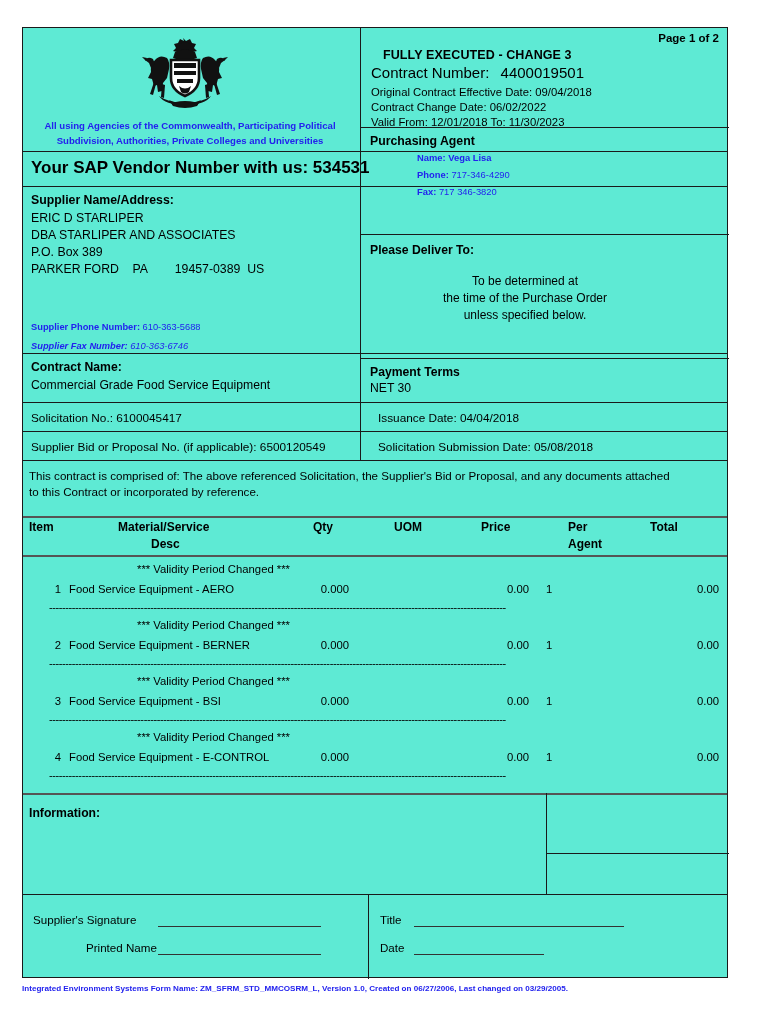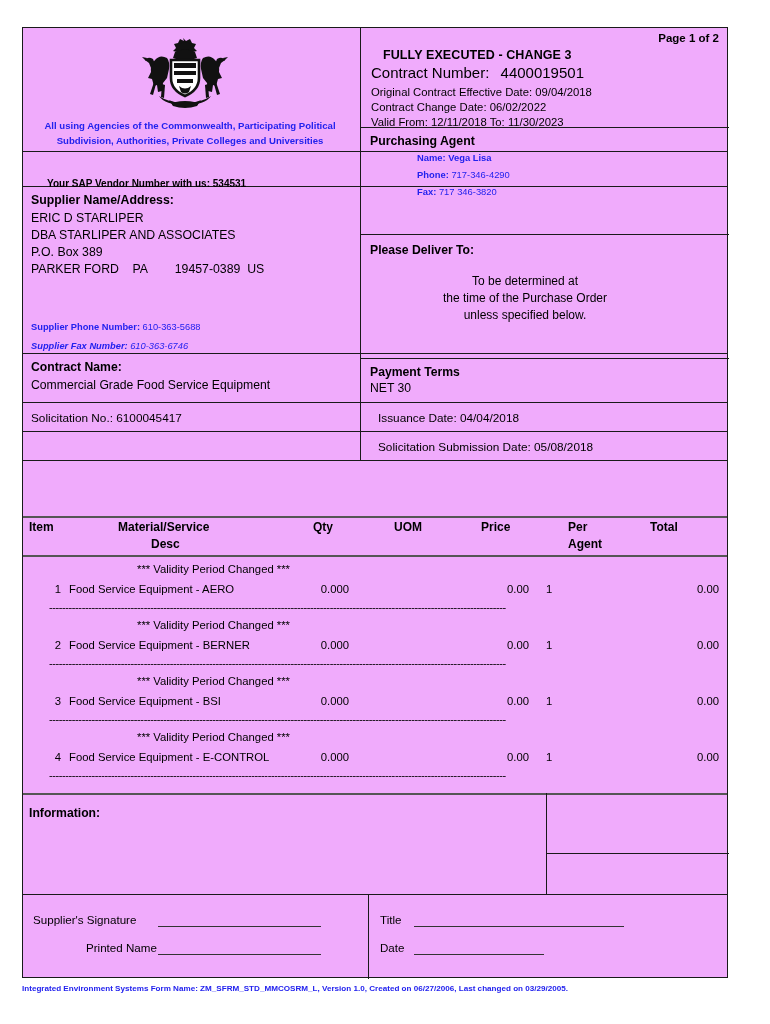--- a/index.html
+++ b/index.html
@@ -16,39 +16,39 @@
     width: 770px; height: 1024px;
     background: #ffffff;
     overflow: hidden;
   }
   
   #doc {
     position: absolute;
     left: 22px; top: 27px;
     width: 706px; height: 951px;
     border: 1.5px solid #1a1a1a;
-    background: #f0abfc;
+    background: #5eead4;
   }
   .hline { position: absolute; left: 0; width: 100%; border-top: 1.2px solid #1a1a1a; }
   .vline { position: absolute; border-left: 1.2px solid #1a1a1a; }
 
   
   #crest {
     position: absolute; left: 110px; top: 6px;
     width: 104px; height: 74px;
   }
   #hdr-right { position: absolute; left: 338px; top: 0; width: 368px; }
   .pageno { position: absolute; right: 10px; top: 4px; font-size: 11.5px; font-weight: bold; }
   .fully { position: absolute; left: 22px; top: 20px; font-size: 12.5px; font-weight: bold; letter-spacing: .1px;}
   .cnum  { position: absolute; left: 10px; top: 36px; font-size: 15px; }
   .hdrline { position: absolute; left: 10px; font-size: 11.3px; }
 
   
   .agencies { position: absolute; left: 2px; top: 90px; width: 330px; font-size: 9.6px; font-weight: bold; color:#2222ee; line-height: 15px; text-align:center;}
-  .sapno { position: absolute; left: 24px; top: 130px; font-size: 10px; font-weight: bold; margin-top: 20px; }
+  .sapno { position: absolute; left: 8px; top: 130px; font-size: 17px; font-weight: bold; }
   .supp-title { position: absolute; left: 8px; top: 165px; font-size: 12.3px; font-weight: bold; }
   .supp-line { position: absolute; left: 8px; font-size: 12.3px; }
   .supp-contact { position: absolute; left: 8px; font-size: 9.3px; font-weight: bold; color: #2222ee;}
   .supp-contact span.val { font-weight: normal; }
 
   .cname-t { position: absolute; left: 8px; top: 332px; font-size: 12.2px; font-weight: bold; }
   .cname-v { position: absolute; left: 8px; top: 350px; font-size: 12.2px; }
 
   
   .pa-title { position: absolute; left: 10px; top: 106px; font-size: 12.3px; font-weight: bold; }
@@ -158,21 +158,21 @@
 
     <div id="hdr-right">
       <div class="pageno">Page 1 of 2</div>
       <div class="fully">FULLY EXECUTED - CHANGE 3</div>
       <div class="cnum">
         <span>Contract Number:</span>
         <span style="margin-left:7px;">4400019501</span>
       </div>
       <div class="hdrline" style="top:58px;">Original Contract Effective Date: 09/04/2018</div>
       <div class="hdrline" style="top:73px;">Contract Change Date: 06/02/2022</div>
-      <div class="hdrline" style="top:88px;">Valid From: 12/11/2018 To: 11/30/2023</div>
+      <div class="hdrline" style="top:88px;">Valid From: 12/01/2018 To: 11/30/2023</div>
     </div>
 
     <div class="agencies">
       <div>All using Agencies of the Commonwealth, Participating Political</div>
       <div>Subdivision, Authorities, Private Colleges and Universities</div>
     </div>
 
     <div class="sapno">Your SAP Vendor Number with us: 534531</div>
 
     <div class="supp-title">Supplier Name/Address:</div>
@@ -214,22 +214,27 @@
         <div>the time of the Purchase Order</div>
         <div>unless specified below.</div>
       </div>
 
       <div class="pay-t">Payment Terms</div>
       <div class="pay-v">NET 30</div>
     </div>
 
     <div class="sol" style="left:8px; top:383px;">Solicitation No.: 6100045417</div>
     <div class="sol" style="left:355px; top:383px;">Issuance Date: 04/04/2018</div>
+    <div class="sol" style="left:8px; top:412px;">Supplier Bid or Proposal No. (if applicable): 6500120549</div>
     <div class="sol" style="left:355px; top:412px;">Solicitation Submission Date: 05/08/2018</div>
 
+    <div class="comprised">
+      <div>This contract is comprised of:  The above referenced Solicitation, the Supplier's Bid or Proposal, and any documents attached</div>
+      <div>to this Contract or incorporated by reference.</div>
+    </div>
 
     <div id="tbl-head">
       <div class="th" style="left:6px; top:2px;">Item</div>
       <div class="th" style="left:95px; top:2px;">Material/Service</div>
       <div class="th" style="left:128px; top:19px;">Desc</div>
       <div class="th" style="left:290px; top:2px;">Qty</div>
       <div class="th" style="left:371px; top:2px;">UOM</div>
       <div class="th" style="left:458px; top:2px;">Price</div>
       <div class="th" style="left:545px; top:2px;">Per</div>
       <div class="th" style="left:545px; top:19px;">Agent</div>

